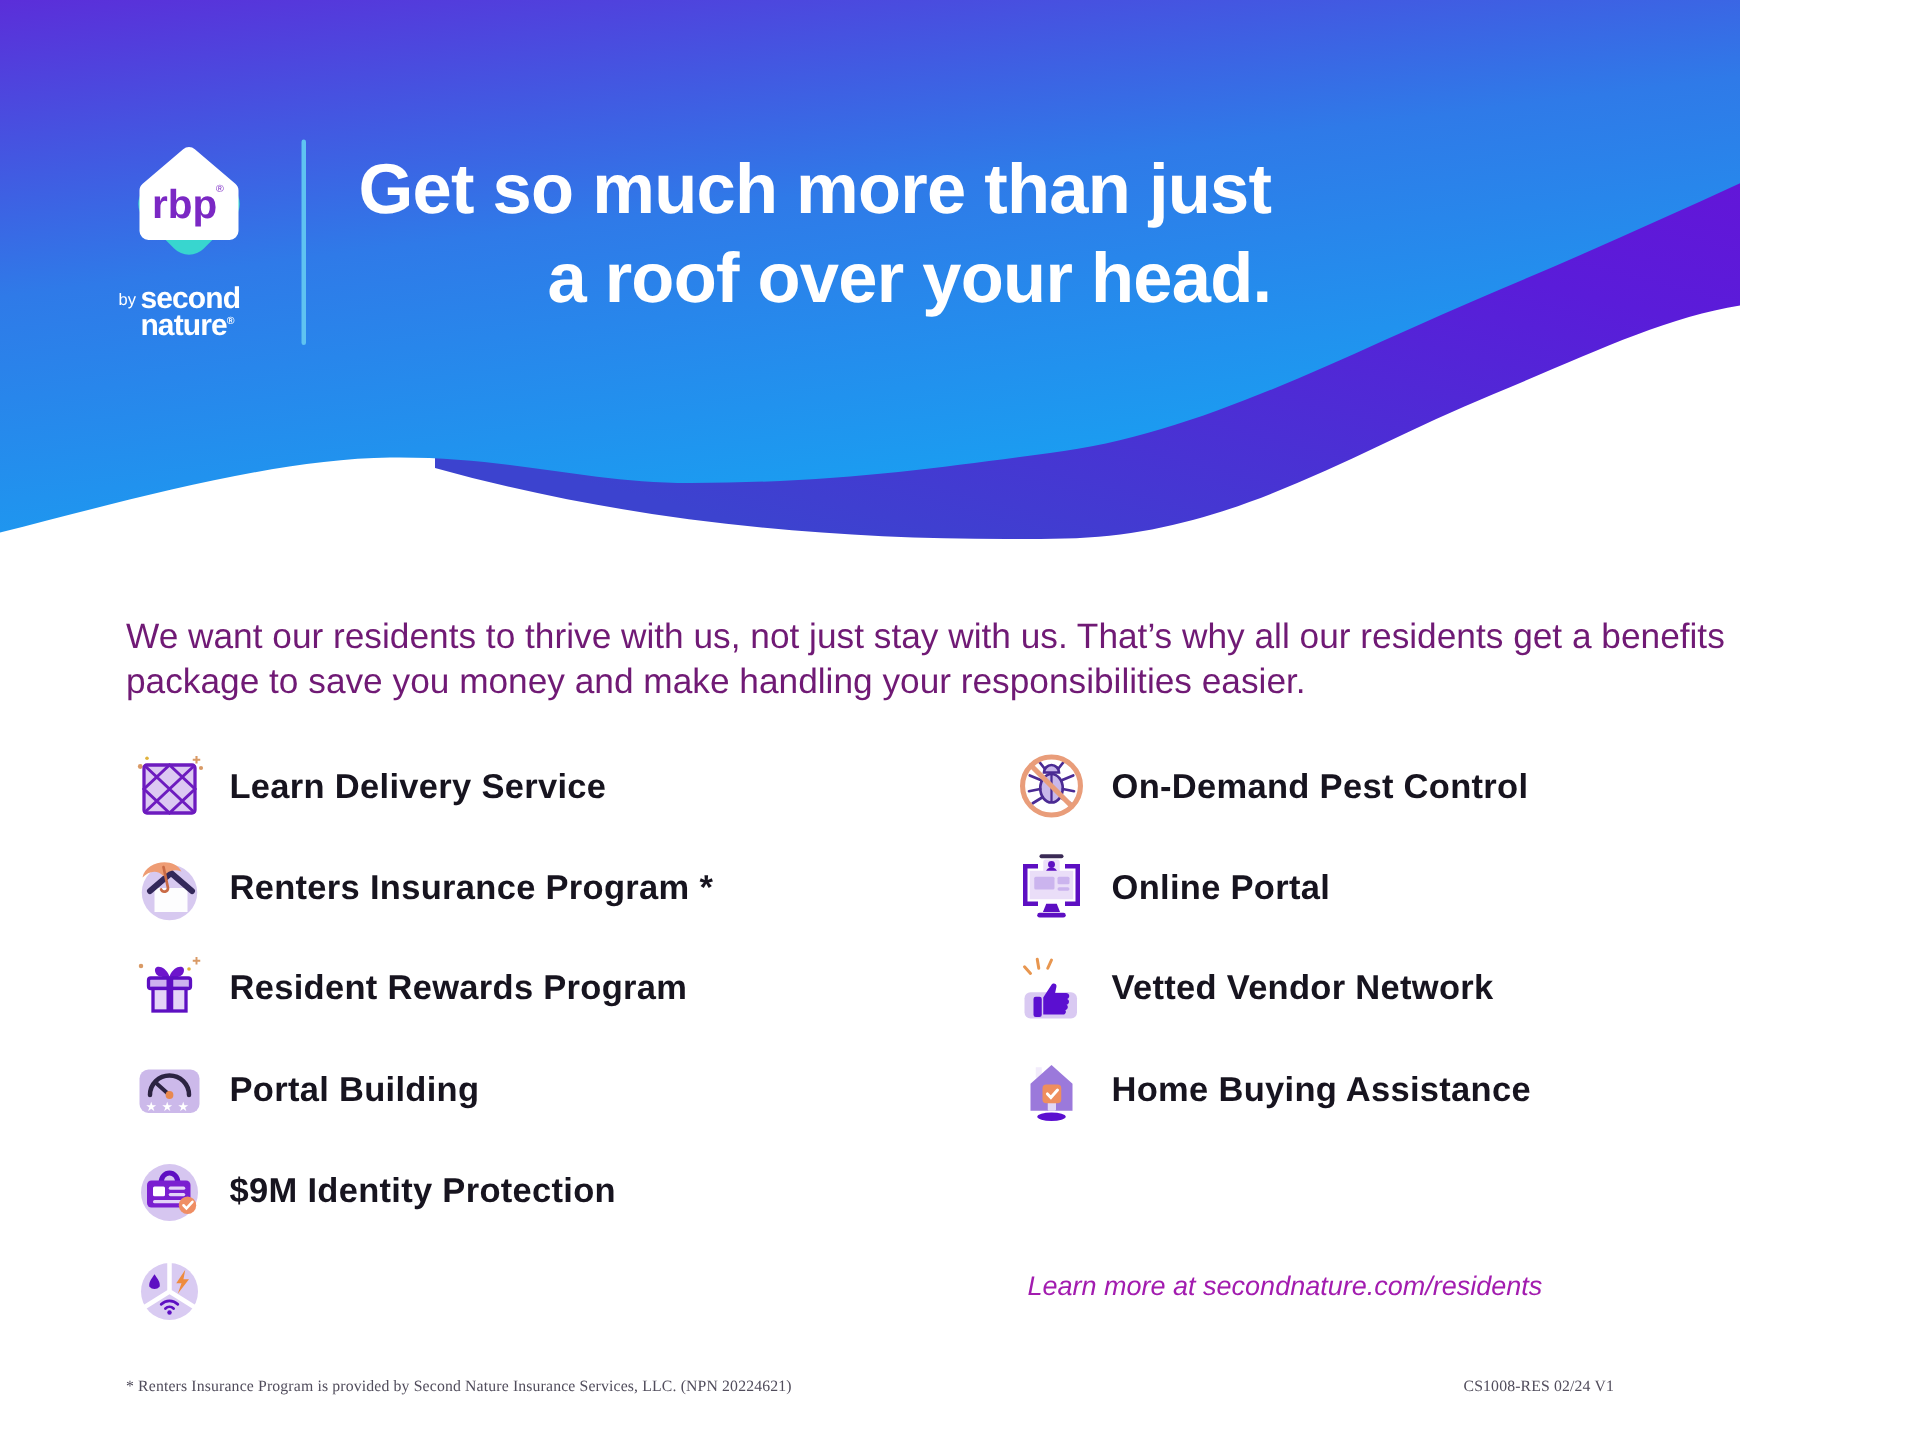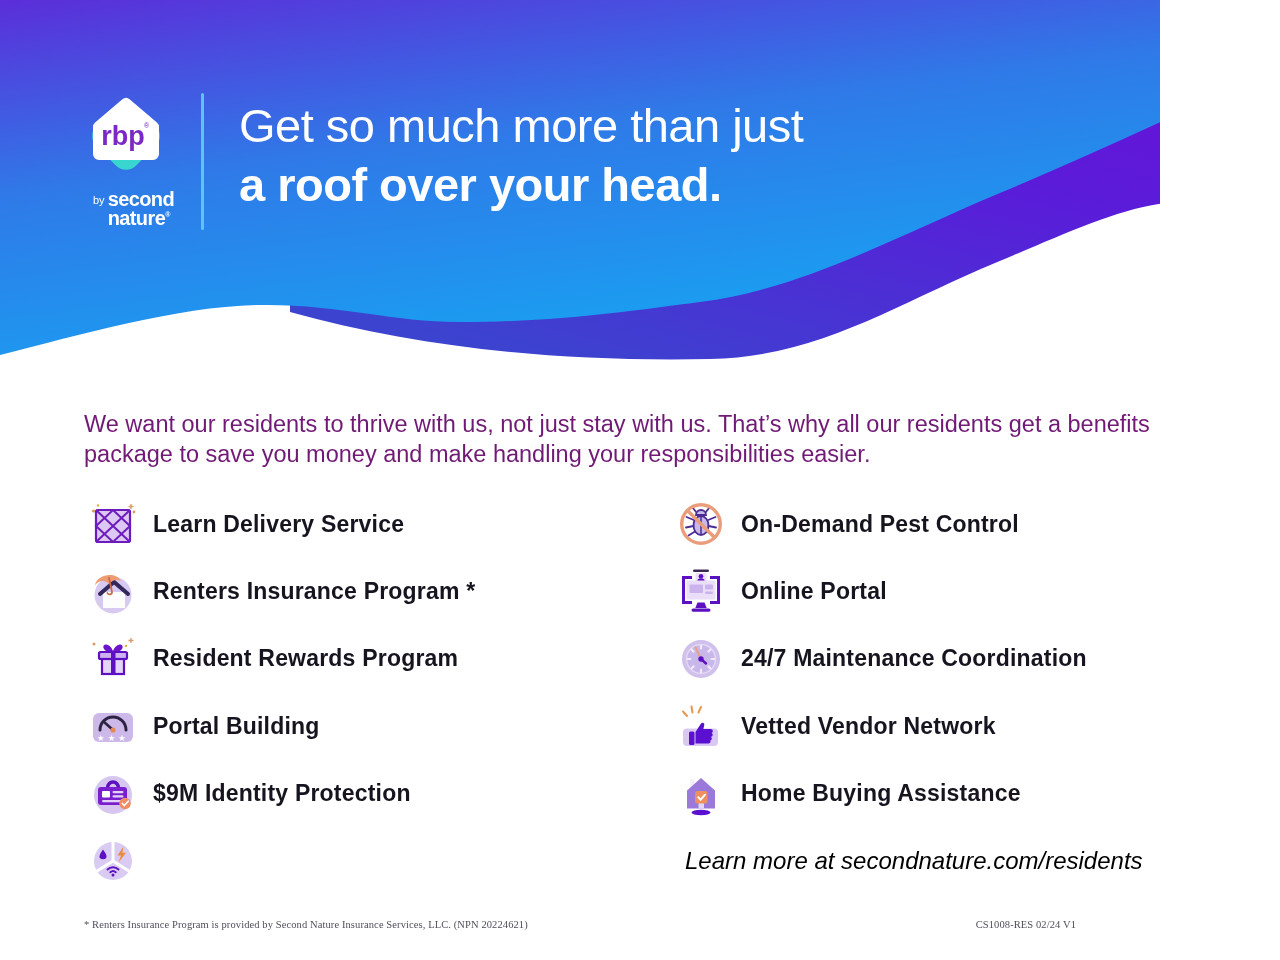--- a/index.html
+++ b/index.html
@@ -5,47 +5,47 @@
   * { margin:0; padding:0; box-sizing:border-box; }
   html,body { background:#ffffff; }
   .page {
     position:relative; width:1160px; height:960px; overflow:hidden;
     background:#ffffff; font-family:"Liberation Sans", sans-serif;
   }
   .hero-svg { position:absolute; left:0; top:0; }
 
   
   .logo-svg { position:absolute; left:82px; top:90px; }
-  .byline { position:absolute; left:93px; top:191px; display:flex; color:#fff; }
+  .byline { position:absolute; left:79px; top:191px; display:flex; color:#fff; }
   .byline .by { font-size:11px; margin-right:3px; margin-top:3px; }
   .byline .sn { font-weight:700; font-size:20px; line-height:16px; letter-spacing:-0.6px; }
   .byline .reg { font-size:7px; vertical-align:super; }
   .divider { position:absolute; left:201px; top:93px; width:3px; height:137px;
              background:#5fc3f1; border-radius:2px; }
 
   
   .headline { position:absolute; left:239px; top:96px; color:#ffffff;
               font-size:47px; line-height:59px; letter-spacing:-0.5px; }
-  .headline .l1 { font-weight:400; }
-  .headline .l2 { font-weight:700; }
+  .headline .l1 { font-weight:700; }
+  .headline .l2 { font-weight:700;text-align:right; }
 
   
   .intro { position:absolute; left:84px; top:410px; width:1085px;
            font-size:23.5px; line-height:29.5px; color:#701a75; }
 
   
   .col { position:absolute; top:501px; }
   .col-left  { left:90px;  }
   .col-right { left:678px; }
   .row { display:flex; align-items:center; height:46px; margin-bottom:21.4px; }
   .row .lbl { margin-left:17px; font-size:23px; font-weight:700; color:#17141f; letter-spacing:0.2px; white-space:nowrap; }
   .ic { width:46px; height:46px; flex:0 0 46px; }
 
-  .learn-more { position:absolute; left:685px; top:847px; font-size:24px;
-                font-style:italic; color:#000000; }
+  .learn-more { position:absolute; left:685px; top:847px; font-size:18px;
+                font-style:italic; color:#a21caf; }
 
   .foot { position:absolute; top:919px; font-size:10.5px; color:#514d5c; letter-spacing:0.1px;font-family:Liberation Serif, serif; }
   .foot-left { left:84px; }
   .foot-right { right:84px; }
 </style>
 </head>
 <body>
 
 <div class="page">
 
@@ -190,31 +190,20 @@
         <rect x="11.5" y="16.5" width="13.5" height="8.5" rx="1" fill="#cbb4ee"></rect>
         <rect x="27" y="16.5" width="8" height="5" rx="1" fill="#cbb4ee"></rect>
         <rect x="27" y="23.5" width="8" height="2.4" rx="1.2" fill="#cbb4ee"></rect>
         <path d="M14,9.5 H5.5 V34.5 H14 M32,9.5 H40.5 V34.5 H32" fill="none" stroke="#5d0fc2" stroke-width="3"></path>
         <path d="M19.5,34.5 h7 l2.2,5.5 h-11.4 Z" fill="#5d0fc2"></path>
         <rect x="13.5" y="40.5" width="19" height="3.2" rx="1.6" fill="#5d0fc2"></rect>
       </svg>
       <span class="lbl">Online Portal</span>
     </div>
 
-    <div class="row">
-      <svg class="ic" viewBox="0 0 46 46">
-        <circle cx="23" cy="23" r="19" fill="#cfc0ec"></circle>
-        <circle cx="23" cy="23" r="14.5" fill="#c8b7ea" stroke="#e2d8f6" stroke-width="1.5"></circle>
-        <path d="M23,9.5 V12.5 M36.5,23 H33.5 M23,36.5 V33.5 M9.5,23 H12.5 M32.5,13.5 L30.4,15.6 M32.5,32.5 L30.4,30.4 M13.5,32.5 L15.6,30.4 M13.5,13.5 L15.6,15.6" stroke="#efe9fb" stroke-width="2.2" stroke-linecap="round"></path>
-        <path d="M23,23 L17.5,11.5" stroke="#e6a189" stroke-width="2.2" stroke-linecap="round"></path>
-        <path d="M23,23 L28,27.5" stroke="#5d0fc2" stroke-width="2.4" stroke-linecap="round"></path>
-        <circle cx="23" cy="23" r="2.7" fill="#5d0fc2"></circle>
-      </svg>
-      <span class="lbl">24/7 Maintenance Coordination</span>
-    </div>
 
     <div class="row">
       <svg class="ic" viewBox="0 0 46 46">
         <path d="M9,13 L5,8.5 M14.5,9.5 L13.5,3.5 M20.5,9.5 L23,4" stroke="#e8964f" stroke-width="2" stroke-linecap="round"></path>
         <rect x="5" y="25.5" width="35" height="17.5" rx="4" fill="#d9c9f2"></rect>
         <rect x="11" y="28.5" width="5.5" height="13.5" rx="1.5" fill="#5b0fd0"></rect>
         <path d="M17.5,42 V29 L23,20.5 c1,-1.6 3.7,-0.8 3.3,1.3 L25.4,26 h7.3 c2.4,0 3,3.3 0.7,4 c1.9,0.7 1.6,3.4 -0.4,3.9 c1.5,0.9 1,3.3 -0.8,3.6 c0.9,1 0.2,2.9 -1.5,2.9 H17.5 Z" fill="#5b0fd0"></path>
       </svg>
       <span class="lbl">Vetted Vendor Network</span>
     </div>

